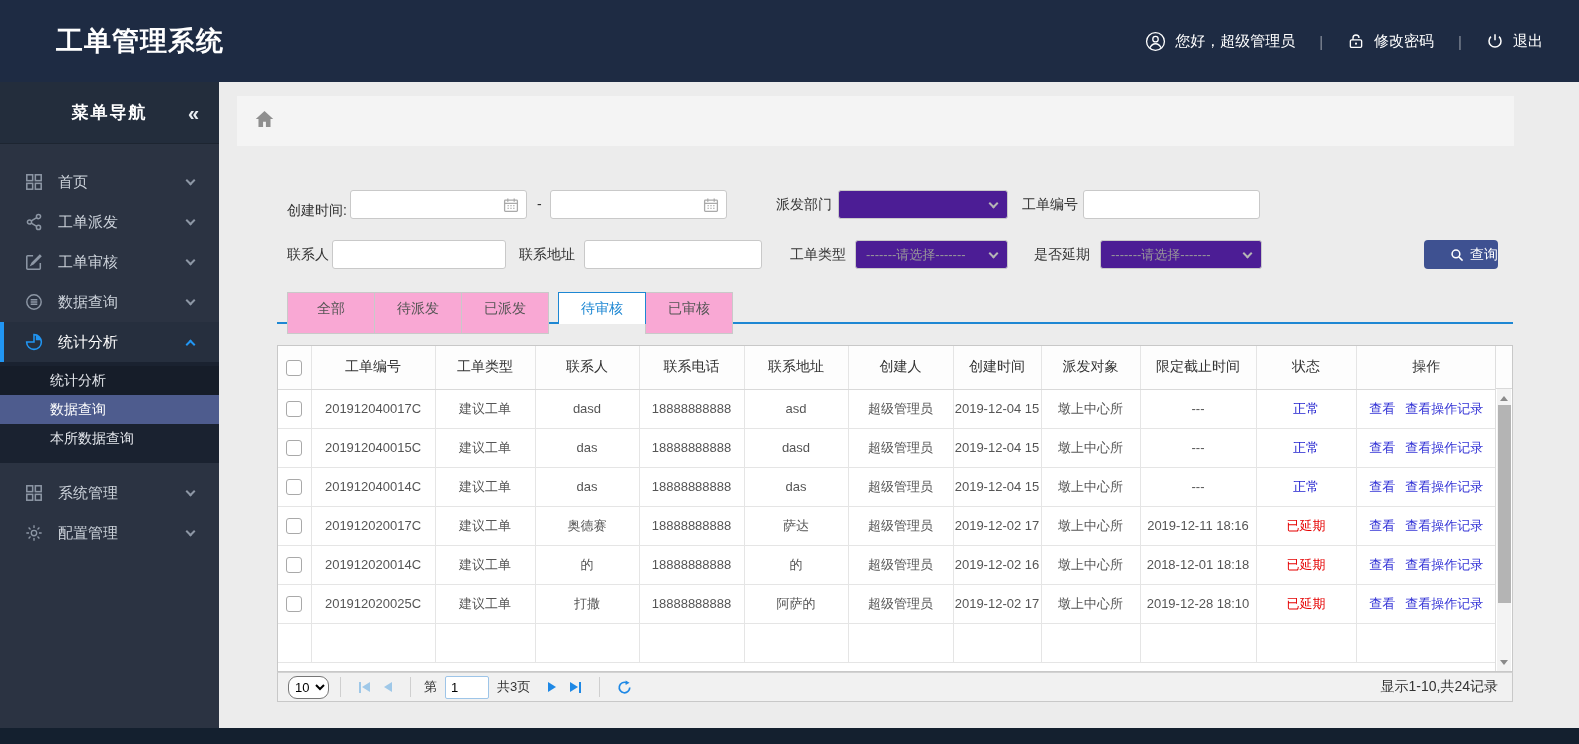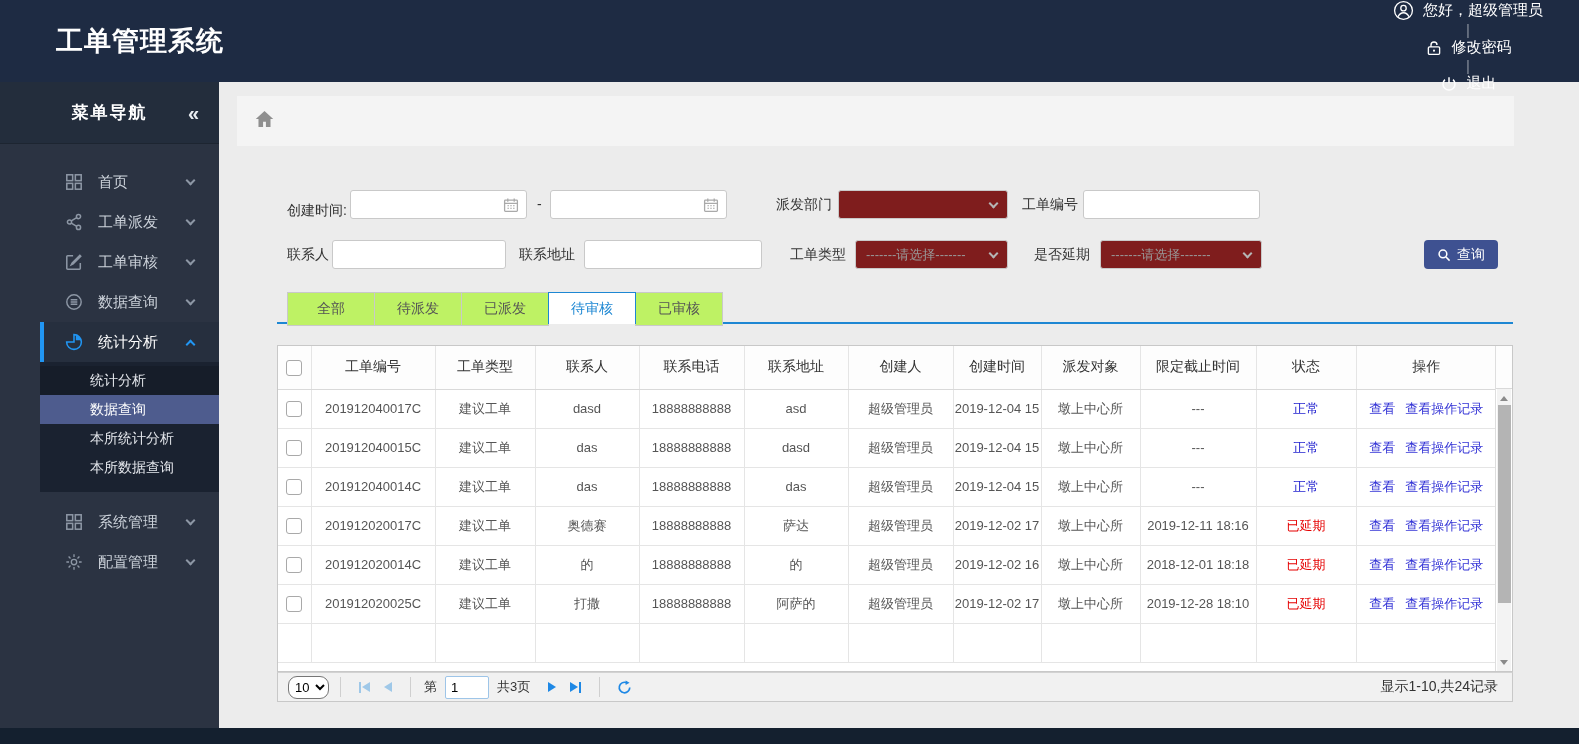--- a/index.html
+++ b/index.html
@@ -2,31 +2,31 @@
 <html><head>
 <meta charset="utf-8">
 <style>
   * { margin:0; padding:0; box-sizing:border-box; }
   body { font-family:"Liberation Sans","DejaVu Sans",sans-serif; background:#d8d8d8; }
   #app { position:relative; width:1579px; height:744px; background:#ececec; overflow:hidden; }
 
   
   .header { position:absolute; top:0; left:0; width:1579px; height:82px; background:#1e2b43; display:flex; align-items:center; }
   .header-title { color:#fff; font-size:27px; font-weight:bold; letter-spacing:1px; padding-left:56px; }
-  .header-right { position:absolute; right:36px; top:0; height:82px; display:flex; align-items:center; color:#fff; font-size:15px;flex-direction:column; }
+  .header-right { position:absolute; right:36px; top:0; height:82px; display:flex; align-items:center; color:#fff; font-size:15px; }
   .hr-item { display:flex; align-items:center; gap:9px; cursor:pointer; }
   .hr-sep { color:rgba(255,255,255,.45); margin:0 24px; font-size:15px; }
   .hicon svg { display:block; }
 
   
   .side { position:absolute; top:82px; left:0; width:219px; height:646px; background:#2b3342; }
   .side-head { position:relative; height:62px; background:#232d3c; border-bottom:1px solid #1d2531; display:flex; align-items:center; justify-content:center; }
   .side-head-title { color:#fff; font-size:17px; font-weight:bold; letter-spacing:2px; }
   .collapse { position:absolute; right:20px; color:#e8ecf1; font-size:20px; font-weight:bold; cursor:pointer; line-height:1; }
-  .menu { padding-top:18px;padding-left:40px; }
+  .menu { padding-top:18px; }
   .m-item { position:relative; height:40px; display:flex; align-items:center; padding-left:25px; color:#ccd2da; font-size:15px; cursor:pointer; }
   .m-item .micon { width:20px; margin-right:13px; color:#8d97a5; display:flex; }
   .m-item .mlabel { flex:1; }
   .chev { display:inline-block; width:7px; height:7px; border-right:2px solid #8d97a5; border-bottom:2px solid #8d97a5; transform:rotate(45deg); margin-right:25px; margin-top:-4px; }
   .m-item.active { background:#262f3e; color:#fff; border-left:4px solid #2196f3; padding-left:21px; }
   .m-item.active .chev { transform:rotate(225deg); border-color:#2196f3; margin-top:4px; }
   .submenu { background:#1a2230; padding:4px 0 10px 0; margin-bottom:10px; }
   .s-item { height:29px; line-height:29px; padding-left:50px; color:#e4e7ec; font-size:14px; cursor:pointer; }
   .s-item.first { background:#161d29; }
   .s-item.selected { background:#4e5c8e; color:#fff; }
@@ -35,30 +35,30 @@
   .footer { position:absolute; top:728px; left:0; width:1579px; height:16px; background:#14202f; }
 
   
   .breadcrumb { position:absolute; top:96px; left:237px; width:1277px; height:50px; background:#f4f4f4; display:flex; align-items:center; padding-left:18px; }
 
   
   .flt-label { position:absolute; height:29px; line-height:29px; font-size:14px; color:#333; }
   .txt { position:absolute; height:29px; border:1px solid #c9c9c9; background:#fff; border-radius:3px; font-size:13px; padding:0 8px; color:#333; outline:none; }
   .date-box { position:absolute; height:29px; border:1px solid #c9c9c9; background:#fff; border-radius:3px; display:flex; align-items:center; cursor:text; }
   .date-box .cal { margin-left:auto; margin-right:7px; display:flex; }
-  .sel-box { position:absolute; height:29px; border:1px solid #c9c9c9; background:#7f1d1d; border-radius:3px; display:flex; align-items:center; padding:0 10px; cursor:pointer; }
+  .sel-box { position:absolute; height:29px; border:1px solid #c9c9c9; background:#4c1d95; border-radius:3px; display:flex; align-items:center; padding:0 10px; cursor:pointer; }
   .sel-box .sel-text { font-size:13px; color:#999; }
   .sel-box .schev { margin-left:auto; width:7px; height:7px; border-right:2px solid #b5b5b5; border-bottom:2px solid #b5b5b5; transform:rotate(45deg); margin-top:-3px; }
   .dash { position:absolute; font-size:14px; color:#333; line-height:29px; }
-  .btn-search { position:absolute; left:1424px; top:240px; width:74px; height:29px; background:#3e5191; border:none; border-radius:4px; color:#fff; font-size:14px; display:flex; align-items:center; justify-content:center; gap:6px; cursor:pointer; }
+  .btn-search { position:absolute; left:1424px; top:240px; width:74px; height:29px; background:#3e5191; border:none; border-radius:4px; color:#fff; font-size:14px; display:flex; align-items:center; justify-content:flex-end; gap:6px; cursor:pointer; }
 
   
   .tabs-row { position:absolute; top:292px; left:277px; width:1236px; height:32px; border-bottom:2px solid #1d87d3; display:flex; padding-left:10px; }
-  .tab { width:88px; height:34px; line-height:30px; text-align:center; font-size:14px; color:#555; background:#bef264; border:1px solid #c9c9c9; margin-right:-1px; cursor:pointer; }
-  .tab.active { background:#fff; border:1px solid #1d87d3; border-bottom:none; color:#1d87d3; height:32px; z-index:2; }
+  .tab { width:88px; height:42px; line-height:30px; text-align:center; font-size:14px; color:#555; background:#f9a8d4; border:1px solid #c9c9c9; margin-right:-1px; cursor:pointer; }
+  .tab.active { background:#fff; border:1px solid #1d87d3; border-bottom:none; color:#1d87d3; height:32px; z-index:2;margin-left:10px; }
 
   
   .table-wrap { position:absolute; top:345px; left:277px; width:1236px; height:327px; background:#fff; border:1px solid #c8c8c8; overflow:hidden; }
   table.grid { border-collapse:collapse; table-layout:fixed; width:1218px; }
   .grid th { height:43px; background:#fdfdfd; font-weight:normal; font-size:14px; color:#333; border-bottom:1px solid #d9d9d9; border-right:1px solid #e5e5e5; text-align:center; }
   .grid td { height:39px; font-size:13px; color:#555; border-bottom:1px solid #e5e5e5; border-right:1px solid #e5e5e5; text-align:center; white-space:nowrap; overflow:hidden; background:#fff; }
   .grid th:last-child, .grid td:last-child { border-right:none; }
   .checkbox { display:inline-block; width:16px; height:16px; border:1px solid #a9a9a9; border-radius:3px; background:#fff; vertical-align:middle; cursor:pointer; }
   td.status-normal { color:#2323cf; }
   td.status-delayed { color:#e50000; }
@@ -192,21 +192,20 @@
               <path d="M12 8V2.4A8.2 8.2 0 0 1 17.6 8z" fill="#2196f3"></path>
             </svg>
         </span>
         <span class="mlabel">统计分析</span>
         <span class="chev"></span>
       </div>
 
       <div class="submenu">
         <div class="s-item first">统计分析</div>
         <div class="s-item selected">数据查询</div>
-        <div class="s-item">本所统计分析</div>
         <div class="s-item">本所数据查询</div>
       </div>
 
       <div class="m-item">
         <span class="micon">
           <svg width="18" height="18" viewBox="0 0 20 20" fill="none" stroke="#8d97a5" stroke-width="1.7">
               <rect x="2" y="2" width="6.5" height="6.5"></rect>
               <rect x="11.5" y="2" width="6.5" height="6.5"></rect>
               <rect x="2" y="11.5" width="6.5" height="6.5"></rect>
               <rect x="11.5" y="11.5" width="6.5" height="6.5"></rect>

